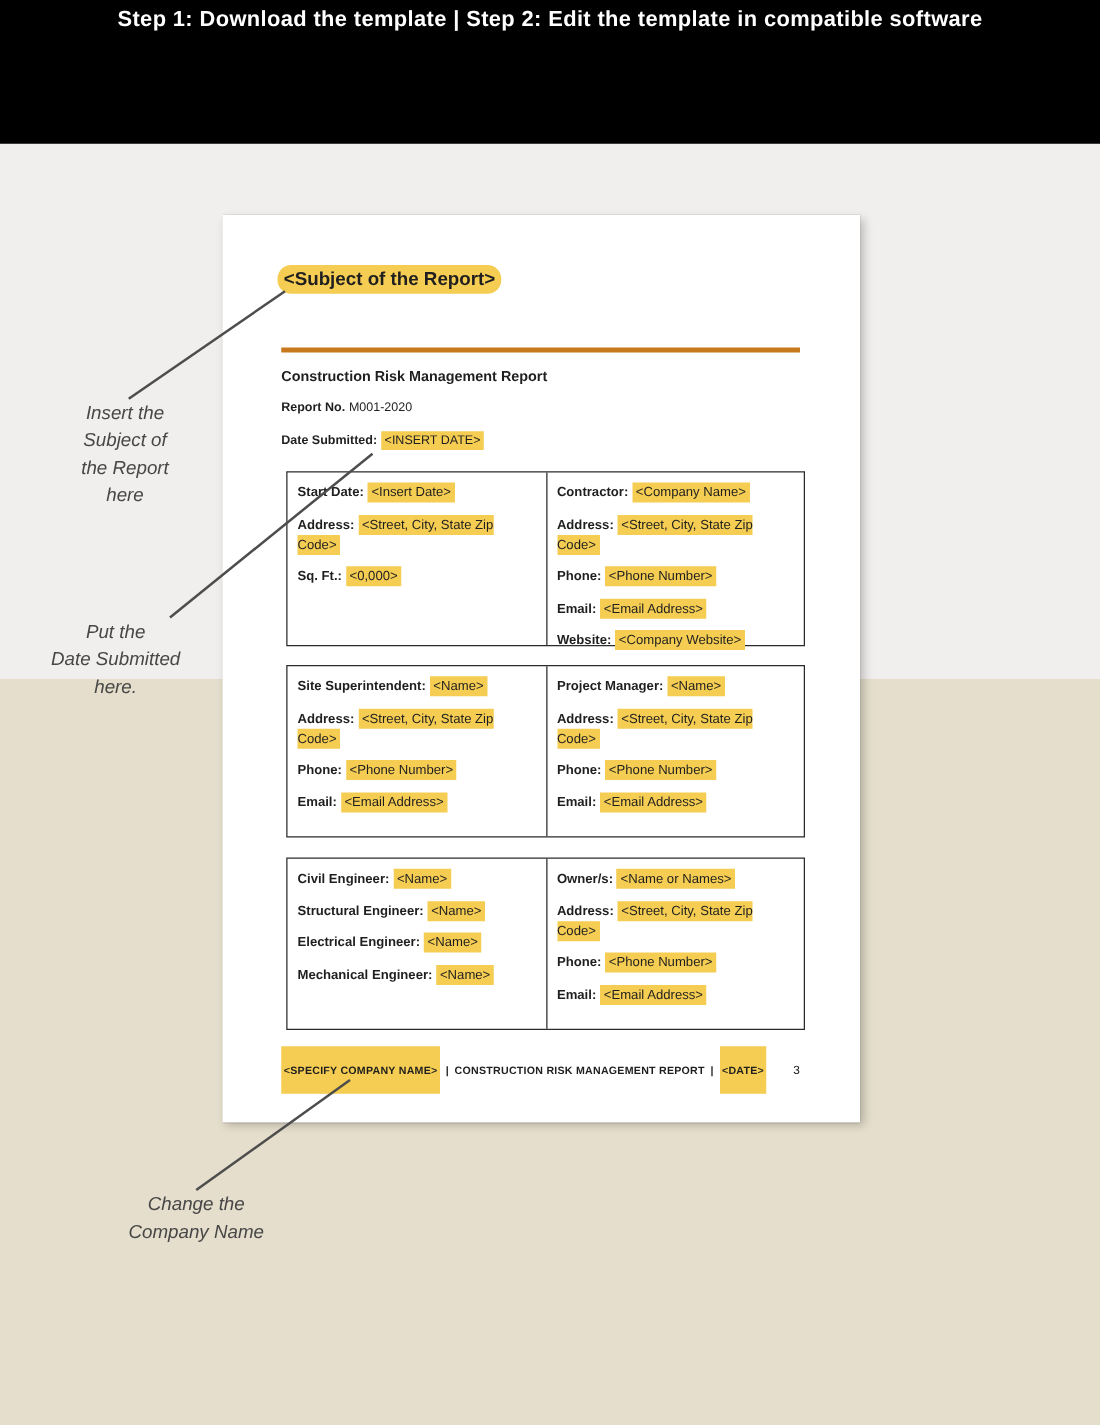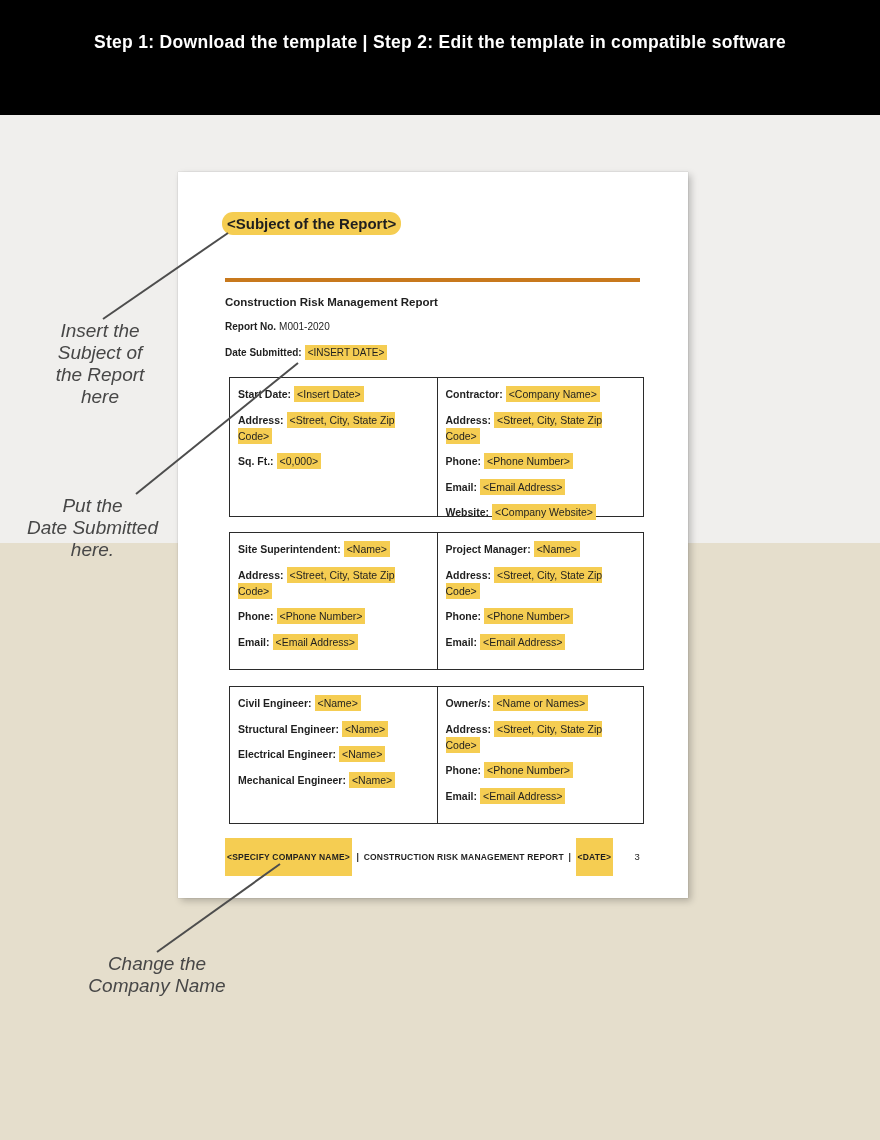--- a/index.html
+++ b/index.html
@@ -16,42 +16,41 @@
   }
 
   
   .banner {
     position: absolute;
     left: 0; top: 0;
     width: 880px; height: 115px;
     background: #000000;
     color: #ffffff;
     text-align: center;
-    padding-top: 27px;
     font-weight: bold;
     font-size: 17.5px;
     letter-spacing: 0.3px;
     line-height: 30px;
   }
 
   
   .connectors {
     position: absolute;
     left: 0; top: 0;
     width: 880px; height: 1140px;
     pointer-events: none;
     z-index: 5;
   }
   .connectors line { stroke: #4d4d4d; stroke-width: 2; }
 
   
   .annotation {
     position: absolute;
     font-style: italic;
-    font-size: 19px;
+    font-size: 15px;
     line-height: 22px;
     color: #474747;
     text-align: center;
     white-space: pre-line;
     z-index: 4;
   }
   .a-subject { left: 25px; top: 320px; width: 150px; }
   .a-date    { left: 5px;  top: 495px; width: 175px; }
   .a-company { left: 58px; top: 953px; width: 198px; }
 

